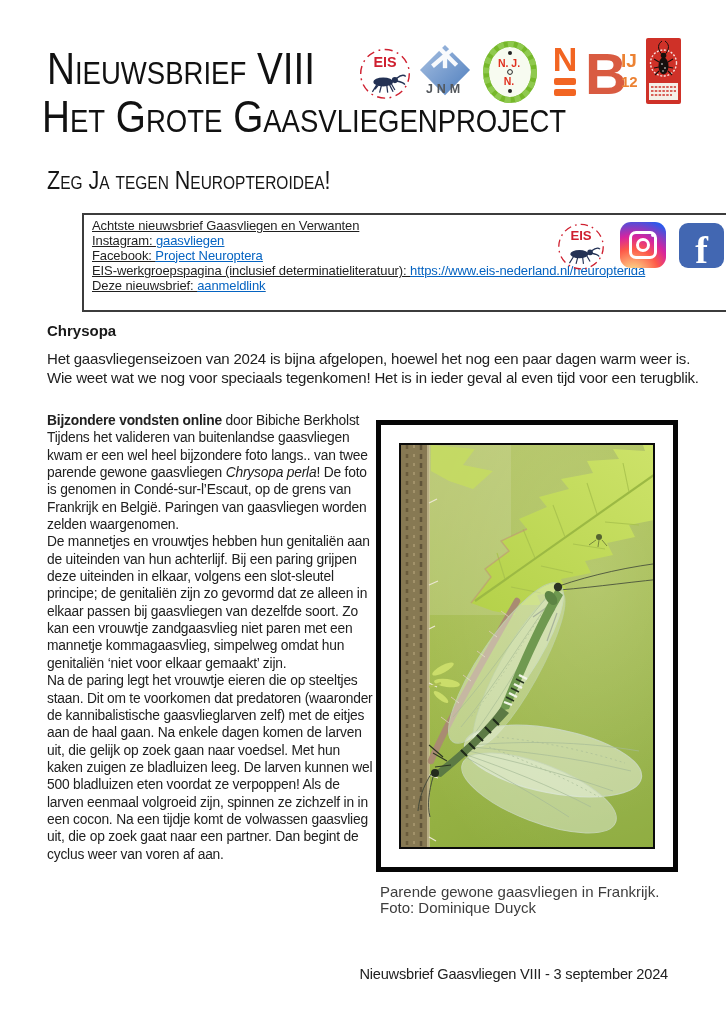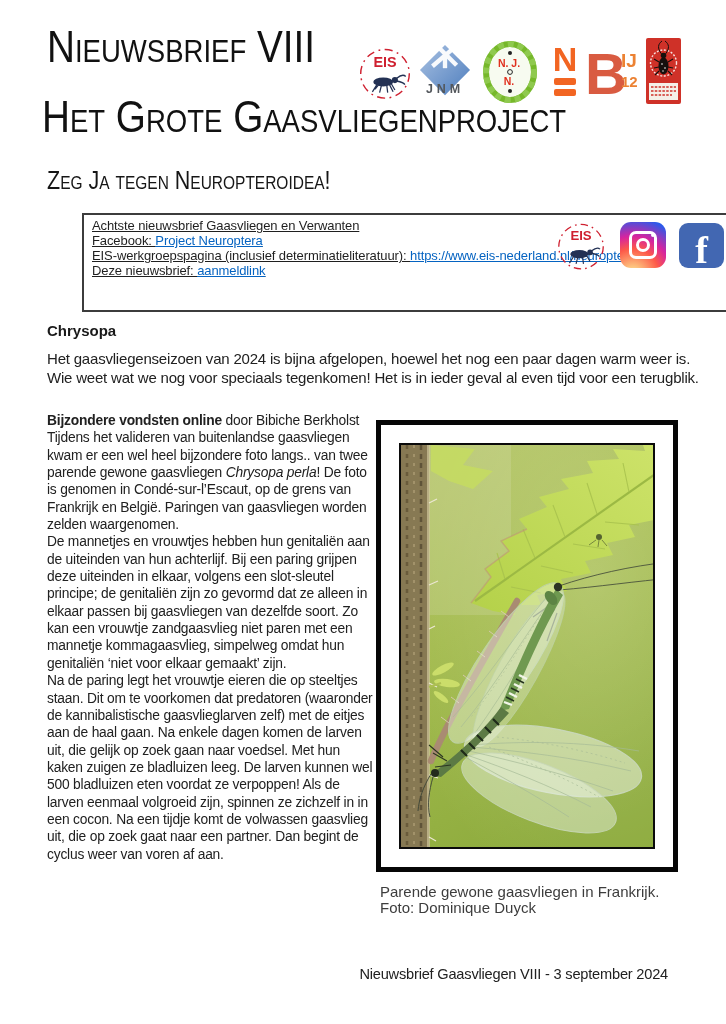--- a/index.html
+++ b/index.html
@@ -37,21 +37,21 @@
   
   .photo-frame{left:376px;top:420px;width:302px;height:452px;box-sizing:border-box;
                border:5px solid #060606;background:#fff;padding:18px;}
   .photo-inner{width:100%;height:100%;box-sizing:border-box;border:2px solid #0b0b0b;overflow:hidden;}
   .caption{left:380px;top:884px;width:298px;font-size:15px;line-height:16px;color:#3d3d3d;}
   .footer{right:58px;top:966px;font-size:14.6px;letter-spacing:-0.2px;color:#212121;}
 </style>
 </head>
 <body>
 
-<div class="abs big-title" style="left:47px;top:24px;">
+<div class="abs big-title" style="left:47px;top:46px;">
   <span class="condense">Nieuwsbrief VIII</span>
 </div>
 <div class="abs big-title" style="left:42px;top:94px;">
   <span class="condense">Het Grote Gaasvliegenproject</span>
 </div>
 
 <div class="logo" style="left:358px;top:40px;">
   <svg width="54" height="64" viewBox="0 0 60 68">
     <circle cx="30" cy="36" r="27" fill="none" stroke="#cf2030" stroke-width="1.6" stroke-dasharray="9 5 2 5"></circle>
     <text x="30" y="28" text-anchor="middle" font-size="16" font-weight="700" fill="#cf2030" font-family="Liberation Sans, sans-serif">EIS</text>
@@ -127,20 +127,21 @@
     <path d="M5,49 H30 M5,53 H30 M5,57 H26" stroke="#cf3128" stroke-width="1.6" stroke-dasharray="2.5 1.3"></path>
   </svg>
 </div>
 
 <div class="abs subtitle" style="left:47px;top:168px;">
   <span class="condense">Zeg Ja tegen Neuropteroidea!</span>
 </div>
 
 <div class="abs info-box">
   <div class="line">Achtste nieuwsbrief Gaasvliegen en Verwanten</div>
+  <div class="line"><span>Instagram: </span><span class="link">gaasvliegen</span></div>
   <div class="line"><span>Facebook: </span><span class="link">Project Neuroptera</span></div>
   <div class="line"><span>EIS-werkgroepspagina (inclusief determinatieliteratuur): </span><span class="link">https://www.eis-nederland.nl/neuropterida</span></div>
   <div class="line"><span>Deze nieuwsbrief: </span><span class="link">aanmeldlink</span></div>
 
   <div class="info-icons">
     <svg width="52" height="56" viewBox="0 0 60 68">
       <circle cx="30" cy="36" r="27" fill="none" stroke="#cf2030" stroke-width="1.6" stroke-dasharray="9 5 2 5"></circle>
       <text x="30" y="28" text-anchor="middle" font-size="16" font-weight="700" fill="#cf2030" font-family="Liberation Sans, sans-serif">EIS</text>
       <g stroke="#233154" fill="#233154">
         <ellipse cx="28" cy="45" rx="11" ry="5" stroke="none"></ellipse>

